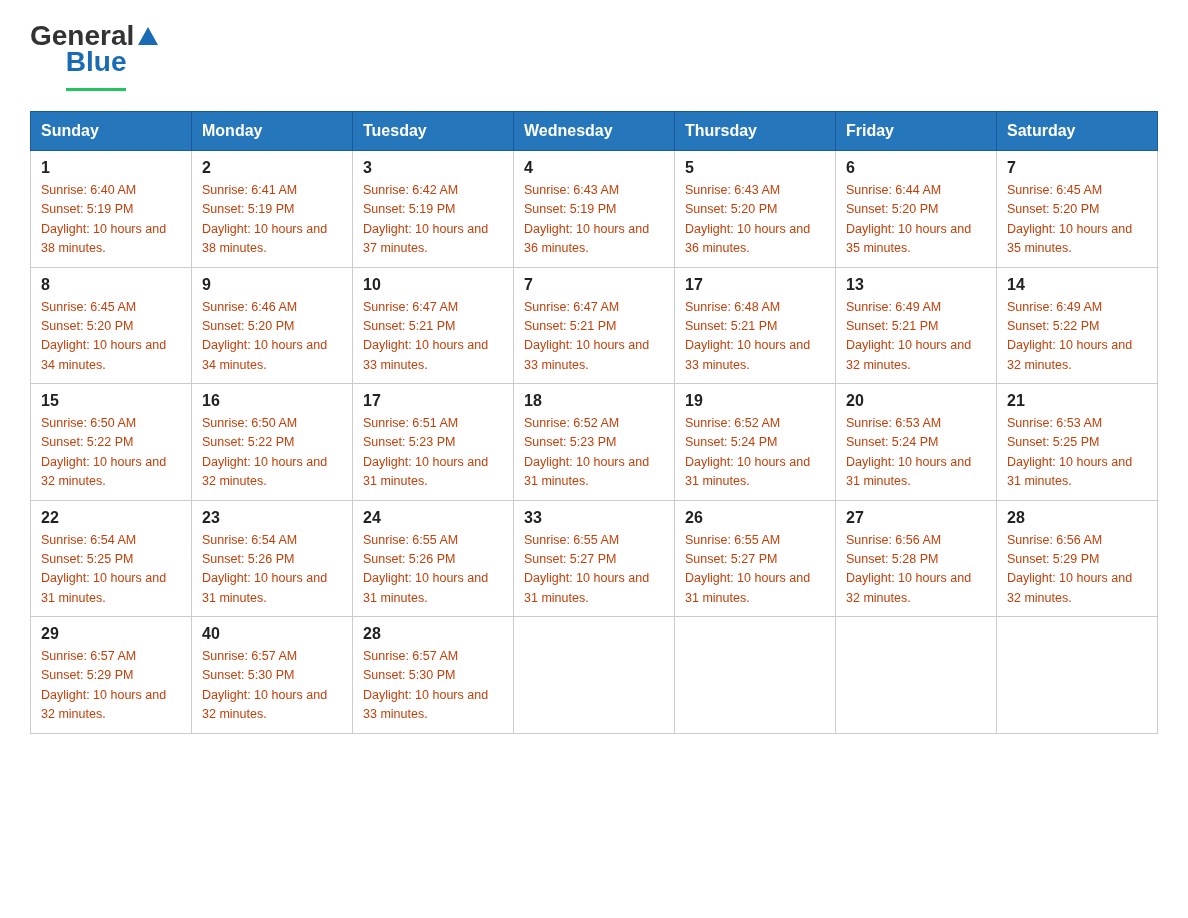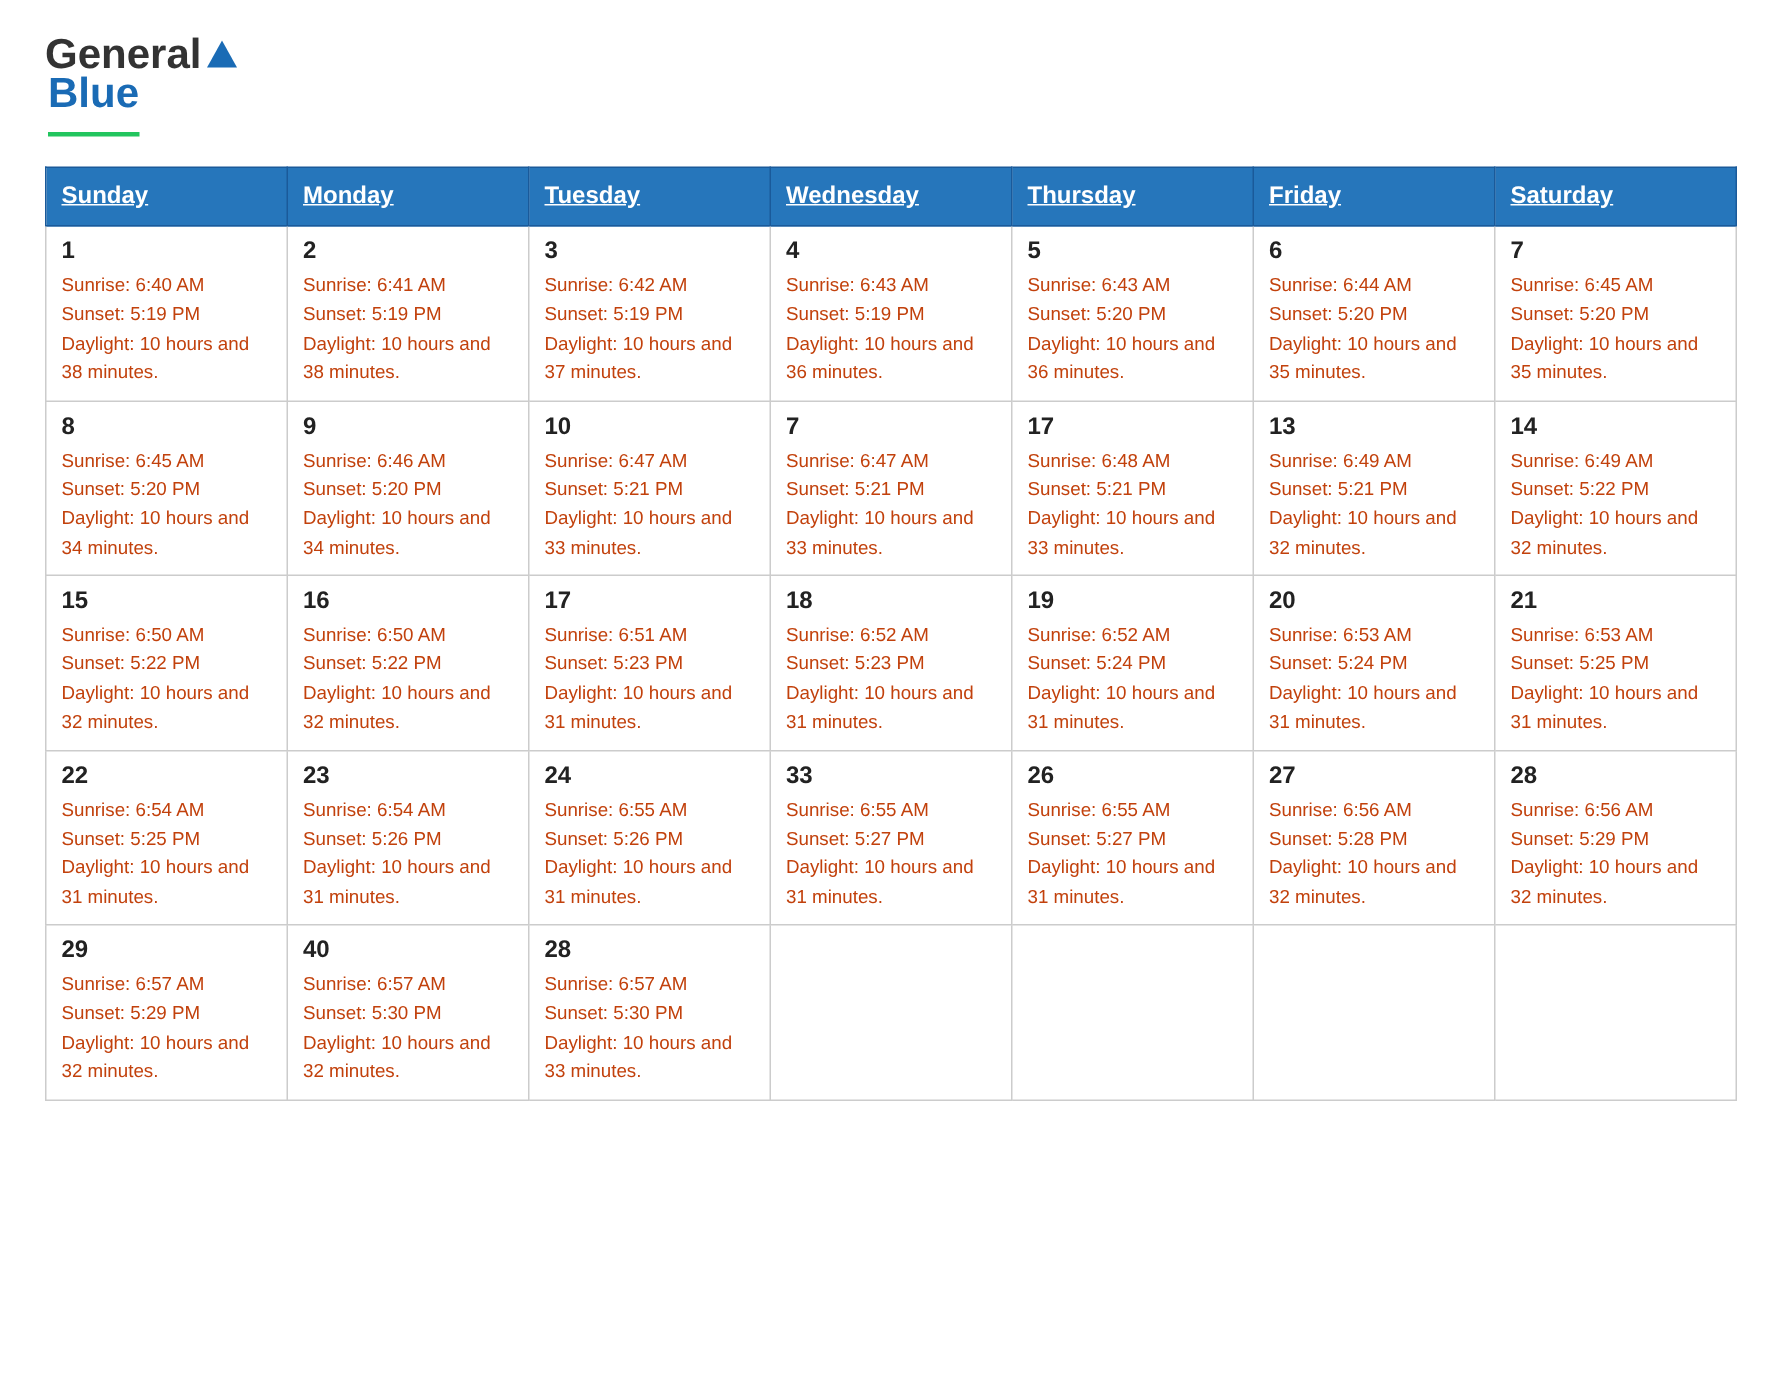--- a/index.html
+++ b/index.html
@@ -12,21 +12,21 @@
     }
     .header {
       display: flex;
       justify-content: space-between;
       align-items: flex-start;
       margin-bottom: 20px;
     }
     .logo {
       display: flex;
       flex-direction: column;
-      align-items: flex-start;
+      align-items: center;
     }
     .logo-text {
       display: flex;
       align-items: center;
       font-size: 28px;
       font-weight: bold;
       color: #333;
     }
     .logo-general { color: #333; }
     .title-section {
@@ -49,21 +49,20 @@
       border: 1px solid #999;
     }
     .calendar th {
       background: #2676bb;
       color: #fff;
       font-size: 16px;
       font-weight: bold;
       padding: 10px 10px;
       text-align: left;
       border: 1px solid #1a5a9a;
-      text-decoration: underline;
     }
     .calendar td {
       vertical-align: top;
       padding: 8px 10px;
       border: 1px solid #ccc;
       font-size: 13px;
       color: #222;
       width: 14.28%;
       min-height: 90px;
     }

